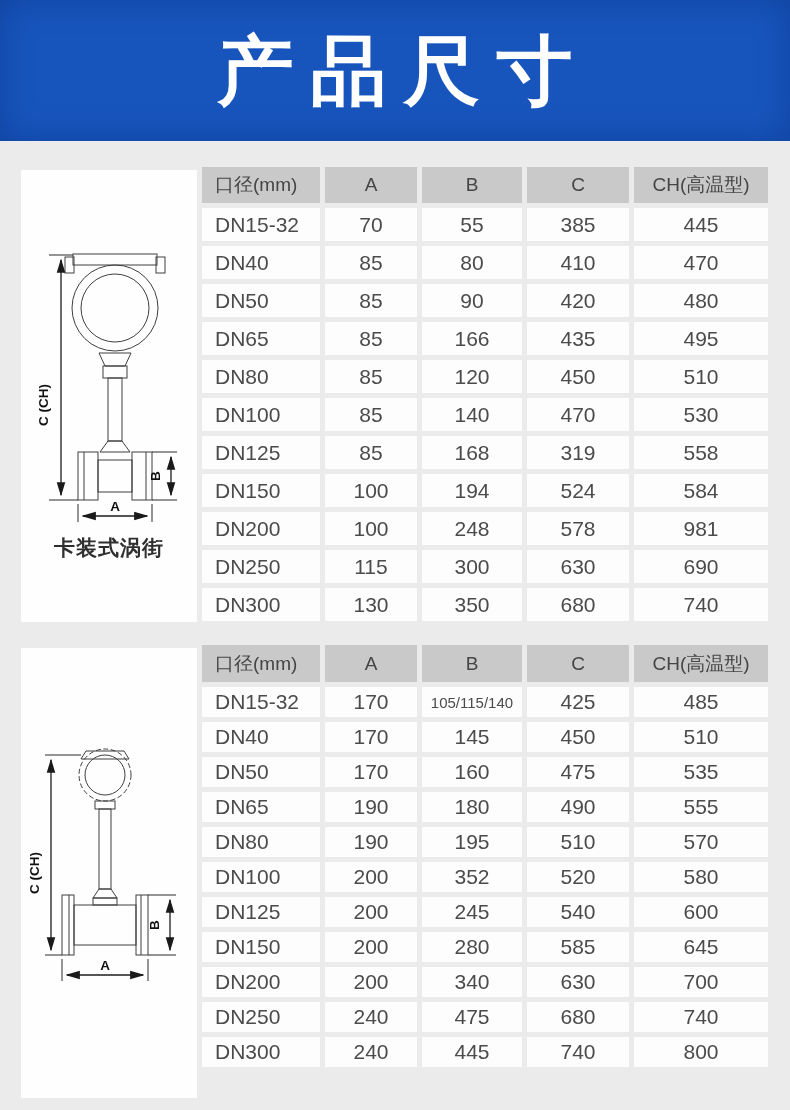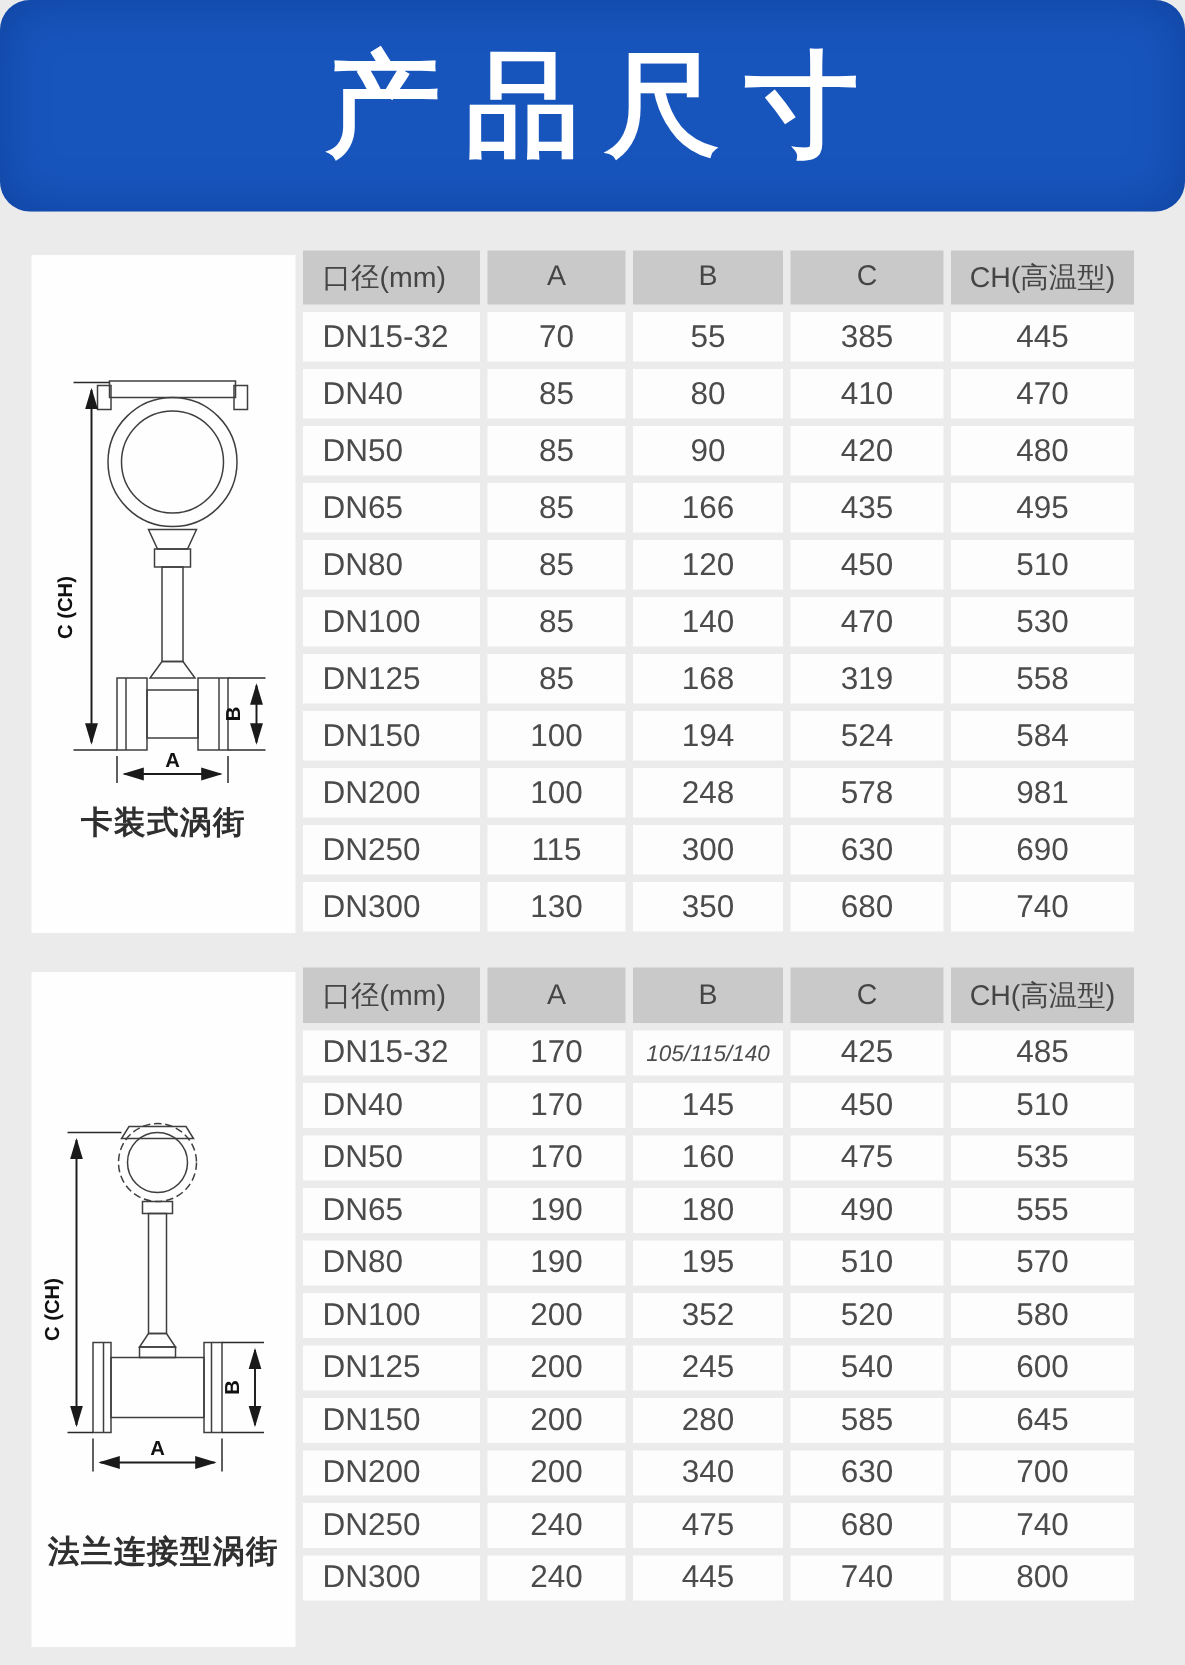--- a/index.html
+++ b/index.html
@@ -7,21 +7,20 @@
   body {
     width:790px; height:1110px; position:relative; overflow:hidden;
     background:var(--page-bg,#ebebeb);
     font-family:"Liberation Sans","DejaVu Sans",sans-serif;
   }
   .banner {
     position:absolute; left:0; top:0; width:790px; height:141px;
     background:var(--banner-bg,#1755bd);
     display:flex; align-items:center; justify-content:center;
     box-shadow: inset 0 0 34px rgba(0,25,85,.30);
-    border-radius: 20px;
   }
   .banner h1 {
     margin:0; color:#ffffff; font-size:76px; font-weight:700;
     letter-spacing:17px; padding-left:17px; line-height:1;
   }
   .panel {
     position:absolute; left:21px; width:176px; background:#fefefe;
   }
   .panel1 { top:170px; height:452px; }
   .panel2 { top:648px; height:450px; }
@@ -47,26 +46,26 @@
     font-weight:400; font-size:19px; text-align:center; padding:0;
   }
   .dim-table td {
     background:var(--cell-bg,#fdfdfd); color:#4b4b4b;
     font-size:21px; text-align:center; padding:0;
   }
   .dim-table th:nth-child(1), .dim-table td:nth-child(1) { width:118px; text-align:left; padding-left:13px; }
   .dim-table th:nth-child(2), .dim-table td:nth-child(2) { width:92px; }
   .dim-table th:nth-child(3), .dim-table td:nth-child(3) { width:100px; }
   .dim-table th:nth-child(4), .dim-table td:nth-child(4) { width:102px; }
-  .dim-table th:nth-child(5), .dim-table td:nth-child(5) { width:122px; }
+  .dim-table th:nth-child(5), .dim-table td:nth-child(5) { width:134px; }
   .table1 th { height:36px; }
   .table1 td { height:33px; }
   .table2 th { height:37px; }
   .table2 td { height:30px; }
-  .dim-table td.compact { font-size:15px;font-style:italic; }
+  .dim-table td.compact { font-size:15px; }
 </style>
 </head>
 <body>
 
 <div class="page">
 
   <header class="banner">
     <h1>产品尺寸</h1>
   </header>
 
@@ -235,21 +234,20 @@
         <line class="extline" x1="127" y1="307" x2="155" y2="307"></line>
         <line class="dimline" x1="149" y1="252" x2="149" y2="302" marker-start="url(#arw2)" marker-end="url(#arw2)"></line>
         <text class="dimtext" transform="rotate(-90 138 277)" x="138" y="277" text-anchor="middle">B</text>
 
         <line class="extline" x1="41" y1="311" x2="41" y2="333"></line>
         <line class="extline" x1="127" y1="311" x2="127" y2="333"></line>
         <line class="dimline" x1="46" y1="327" x2="122" y2="327" marker-start="url(#arw2)" marker-end="url(#arw2)"></line>
         <text class="dimtext" x="84" y="322" text-anchor="middle">A</text>
       </g>
     </svg>
-    <div class="caption">法兰连接型涡街</div>
   </section>
 
   <table class="dim-table table2">
       <thead>
         <tr>
           <th>口径(mm)</th>
           <th>A</th>
           <th>B</th>
           <th>C</th>
           <th>CH(高温型)</th>

